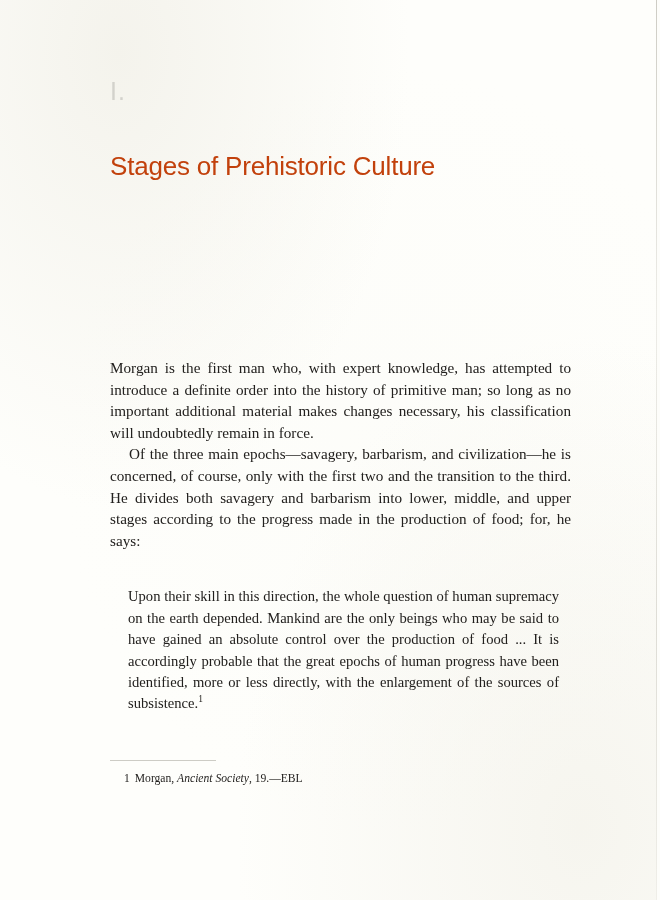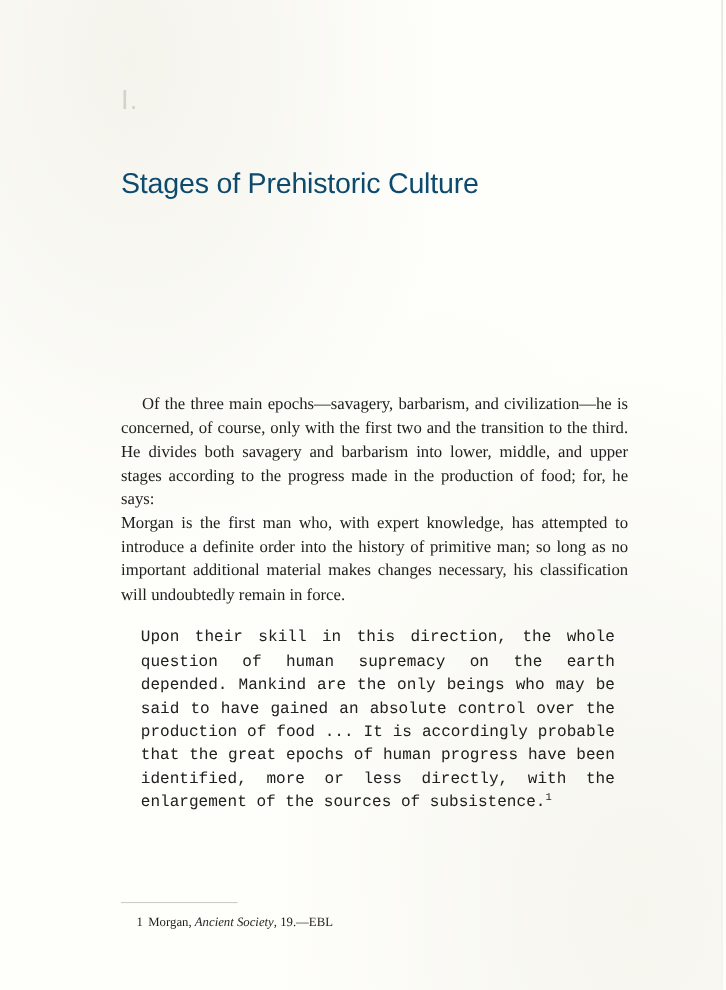--- a/index.html
+++ b/index.html
@@ -62,21 +62,21 @@
   
   .chapter-title {
     position: absolute;
     left: 110px;
     top: 134px;
     width: 470px;
     font-family: "Liberation Sans", sans-serif;
     font-size: 26px;
     font-weight: 400;
     letter-spacing: -0.2px;
-    color: #0c4a6e;
+    color: #c2410c;
     line-height: 1.2;
   }
 
   
   .body-block {
     position: absolute;
     left: 110px;
     top: 357px;
     width: 461px;
   }
@@ -92,23 +92,22 @@
   }
   p.para.first {
     text-indent: 0;
   }
   p.para.indented {
     text-indent: 19px;
   }
 
   
   .blockquote {
-    margin: 19px 0 0 0;
+    margin: 35px 0 0 0;
     padding: 0 12px 0 18px;
-    font-family: Liberation Mono, monospace;
   }
   .blockquote p {
     margin: 0;
     font-size: 14.6px;
     line-height: 21.4px;
     color: #22201e;
     text-align: justify;
   }
   sup.fn-ref {
     font-size: 9.5px;
@@ -117,21 +116,21 @@
   }
 
   .closing-para {
     margin-top: 22px;
   }
 
   
   .footnote-area {
     position: absolute;
     left: 110px;
-    top: 820px;
+    top: 760px;
     width: 440px;
   }
   .footnote-rule {
     width: 106px;
     height: 1px;
     background: #cdccc5;
     margin: 0 0 10px 0;
   }
   .footnote-text {
     margin: 0;
@@ -164,23 +163,23 @@
 <div class="page">
 
   <div class="paper-tint"></div>
 
   <div class="chapter-number">I.</div>
 
   <h1 class="chapter-title">Stages of Prehistoric Culture</h1>
 
   <div class="body-block">
 
+    <p class="para first">Morgan is the first man who, with expert knowledge, has attempted to introduce a definite order into the history of primitive man; so long as no important additional material makes changes necessary, his classification will undoubtedly remain in force.</p>
+
     <p class="para indented">Of the three main epochs—savagery, barbarism, and civilization—he is concerned, of course, only with the first two and the transition to the third. He divides both savagery and barbarism into lower, middle, and upper stages according to the progress made in the production of food; for, he says:</p>
-
-    <p class="para first">Morgan is the first man who, with expert knowledge, has attempted to introduce a definite order into the history of primitive man; so long as no important additional material makes changes necessary, his classification will undoubtedly remain in force.</p>
 
     <blockquote class="blockquote">
       <p><span>Upon their skill in this direction, the whole question of human supremacy on the earth depended. Mankind are the only beings who may be said to have gained an absolute control over the production of food ... It is accordingly probable that the great epochs of human progress have been identified, more or less directly, with the enlargement of the sources of subsistence.</span><sup class="fn-ref">1</sup></p>
     </blockquote>
 
   </div>
 
   <div class="footnote-area">
     <div class="footnote-rule"></div>
     <p class="footnote-text"><span class="fn-num">1</span><span>Morgan,</span> <em>Ancient Society</em><span>, 19.—EBL</span></p>

